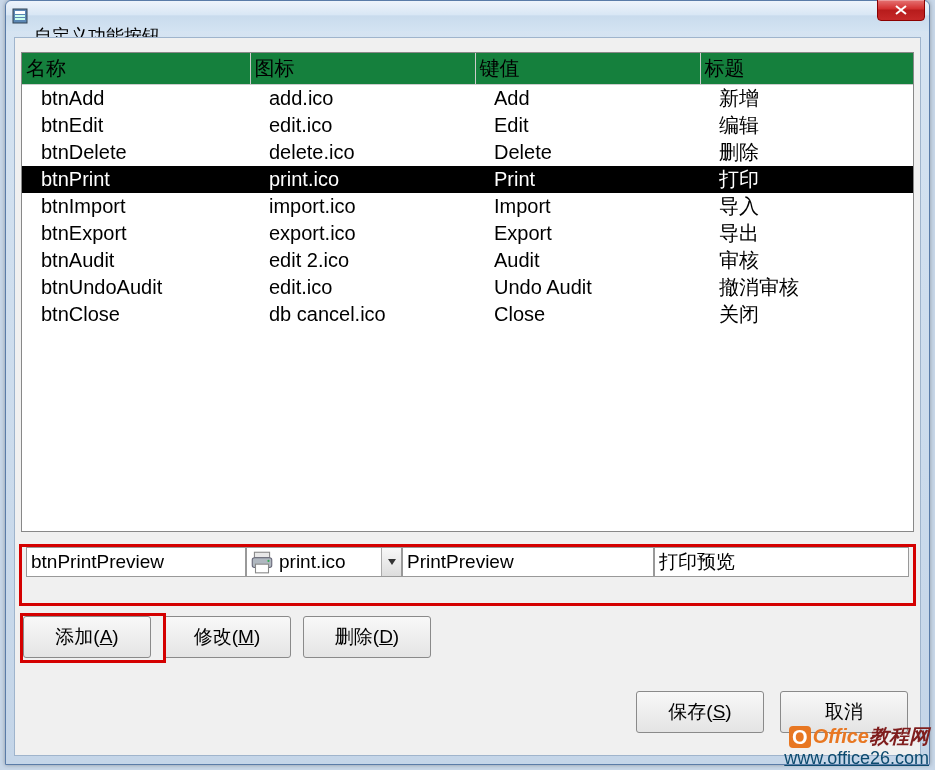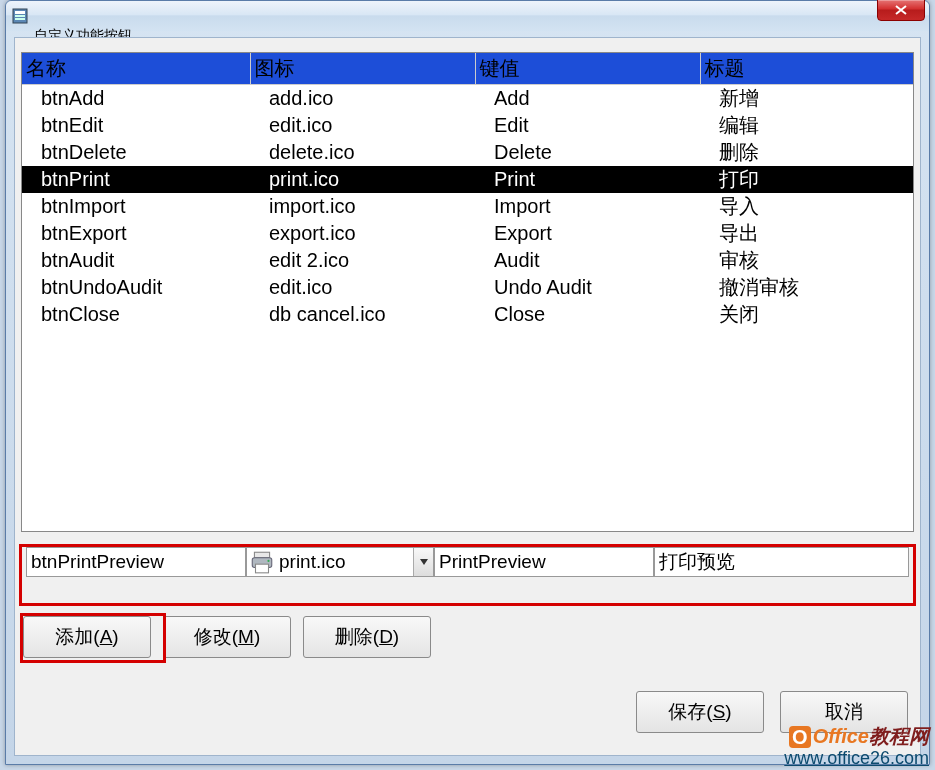--- a/index.html
+++ b/index.html
@@ -31,21 +31,21 @@
       align-items: center;
       padding: 0 6px;
       position: relative;
     }
     .titlebar-icon {
       width: 16px;
       height: 16px;
       margin-right: 6px;
     }
     .title-text {
-      font-size: 14px;
+      font-size: 18px;
       color: #000;
       margin-top: 40px;
     }
     .close-btn {
       position: absolute;
       right: 4px;
       top: -2px;
       width: 48px;
       height: 22px;
       background: linear-gradient(to bottom, #e57373 0%, #d32f2f 45%, #b71c1c 50%, #c62828 100%);
@@ -81,21 +81,21 @@
     .listview table {
       width: 100%;
       border-collapse: collapse;
       font-size: 20px;
     }
     .listview th {
       text-align: left;
       font-weight: normal;
       border-right: 1px solid #ccc;
       padding: 2px 4px;
-      background: #1d4ed8;
+      background: #15803d;
       border-bottom: 1px solid #ccc;
     }
     .listview th:last-child { border-right: none; }
     .listview td {
       padding: 0 19px;
       white-space: nowrap;
     }
     .listview tr.selected td {
       background: #000;
       color: #fff;
@@ -144,21 +144,21 @@
     }
     .combo-btn {
       width: 20px;
       height: 28px;
       background: linear-gradient(to bottom, #f8f8f8, #ddd);
       border-left: 1px solid #aaa;
       display: flex;
       align-items: center;
       justify-content: center;
     }
-    .inp-key { width: 220px; }
+    .inp-key { width: 252px; }
     .inp-caption { flex: 1; }
     .button-row {
       position: absolute;
       left: 8px;
       top: 578px;
       display: flex;
       gap: 12px;
     }
     .btn {
       height: 42px;

